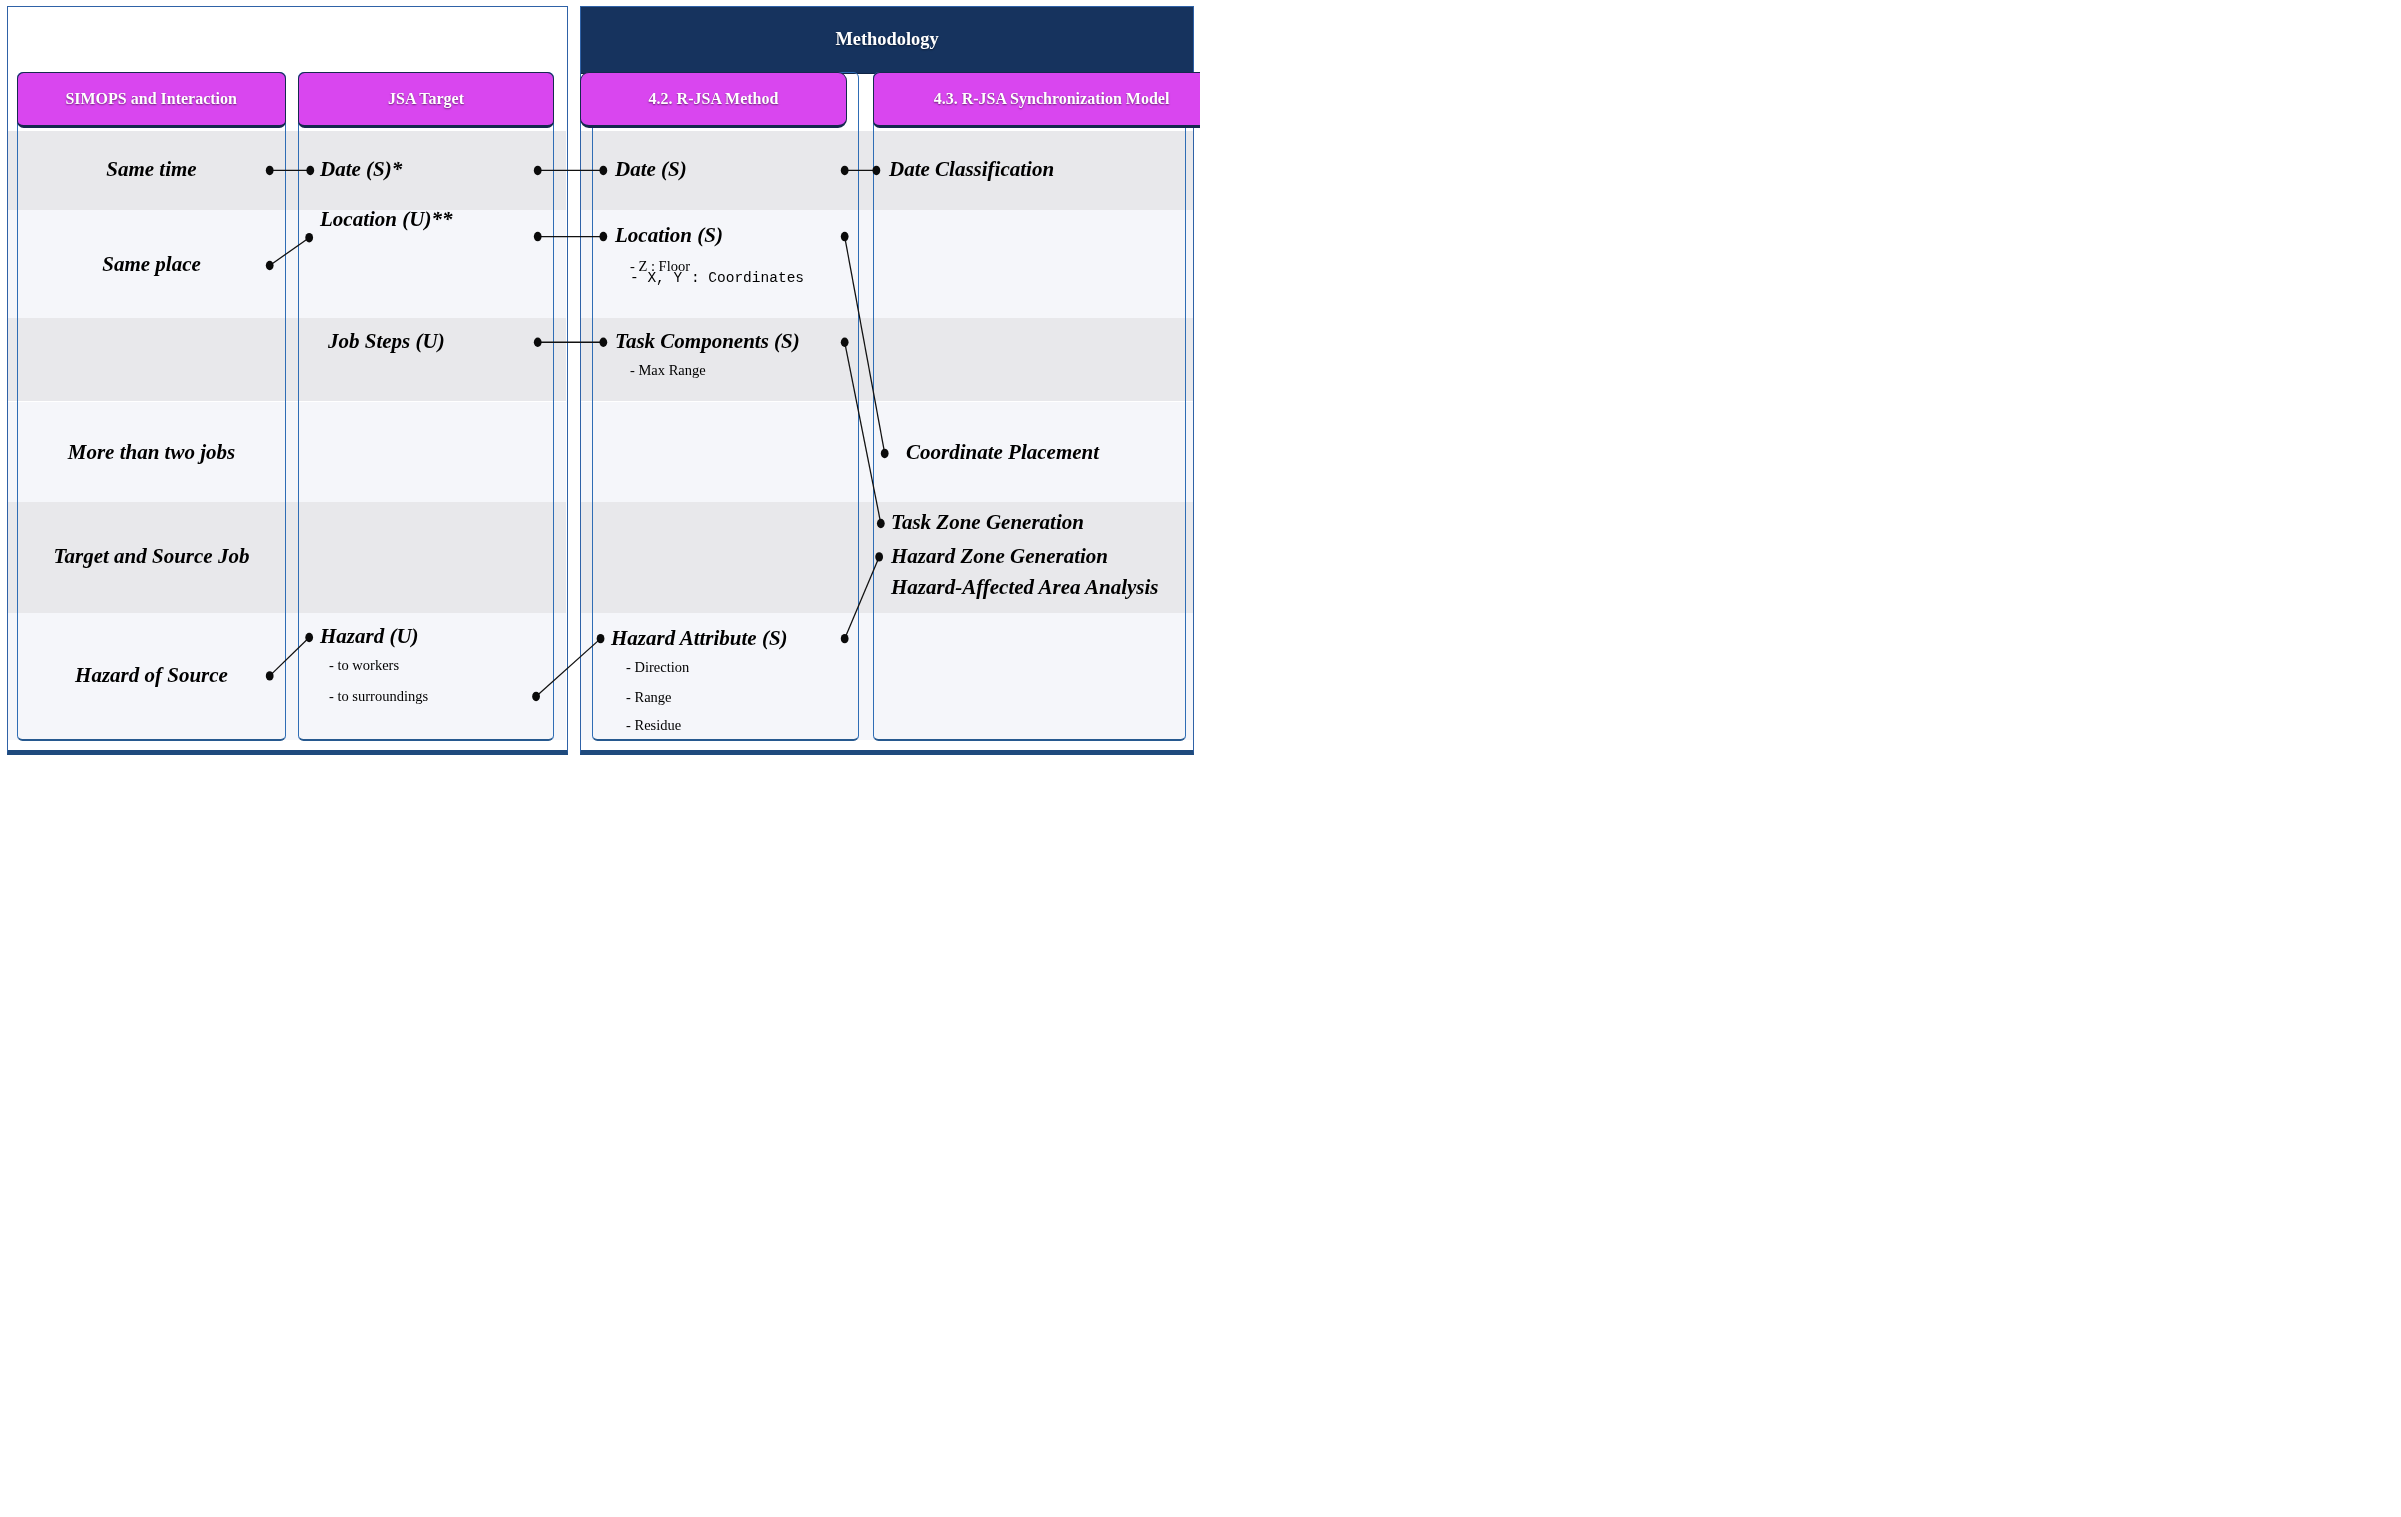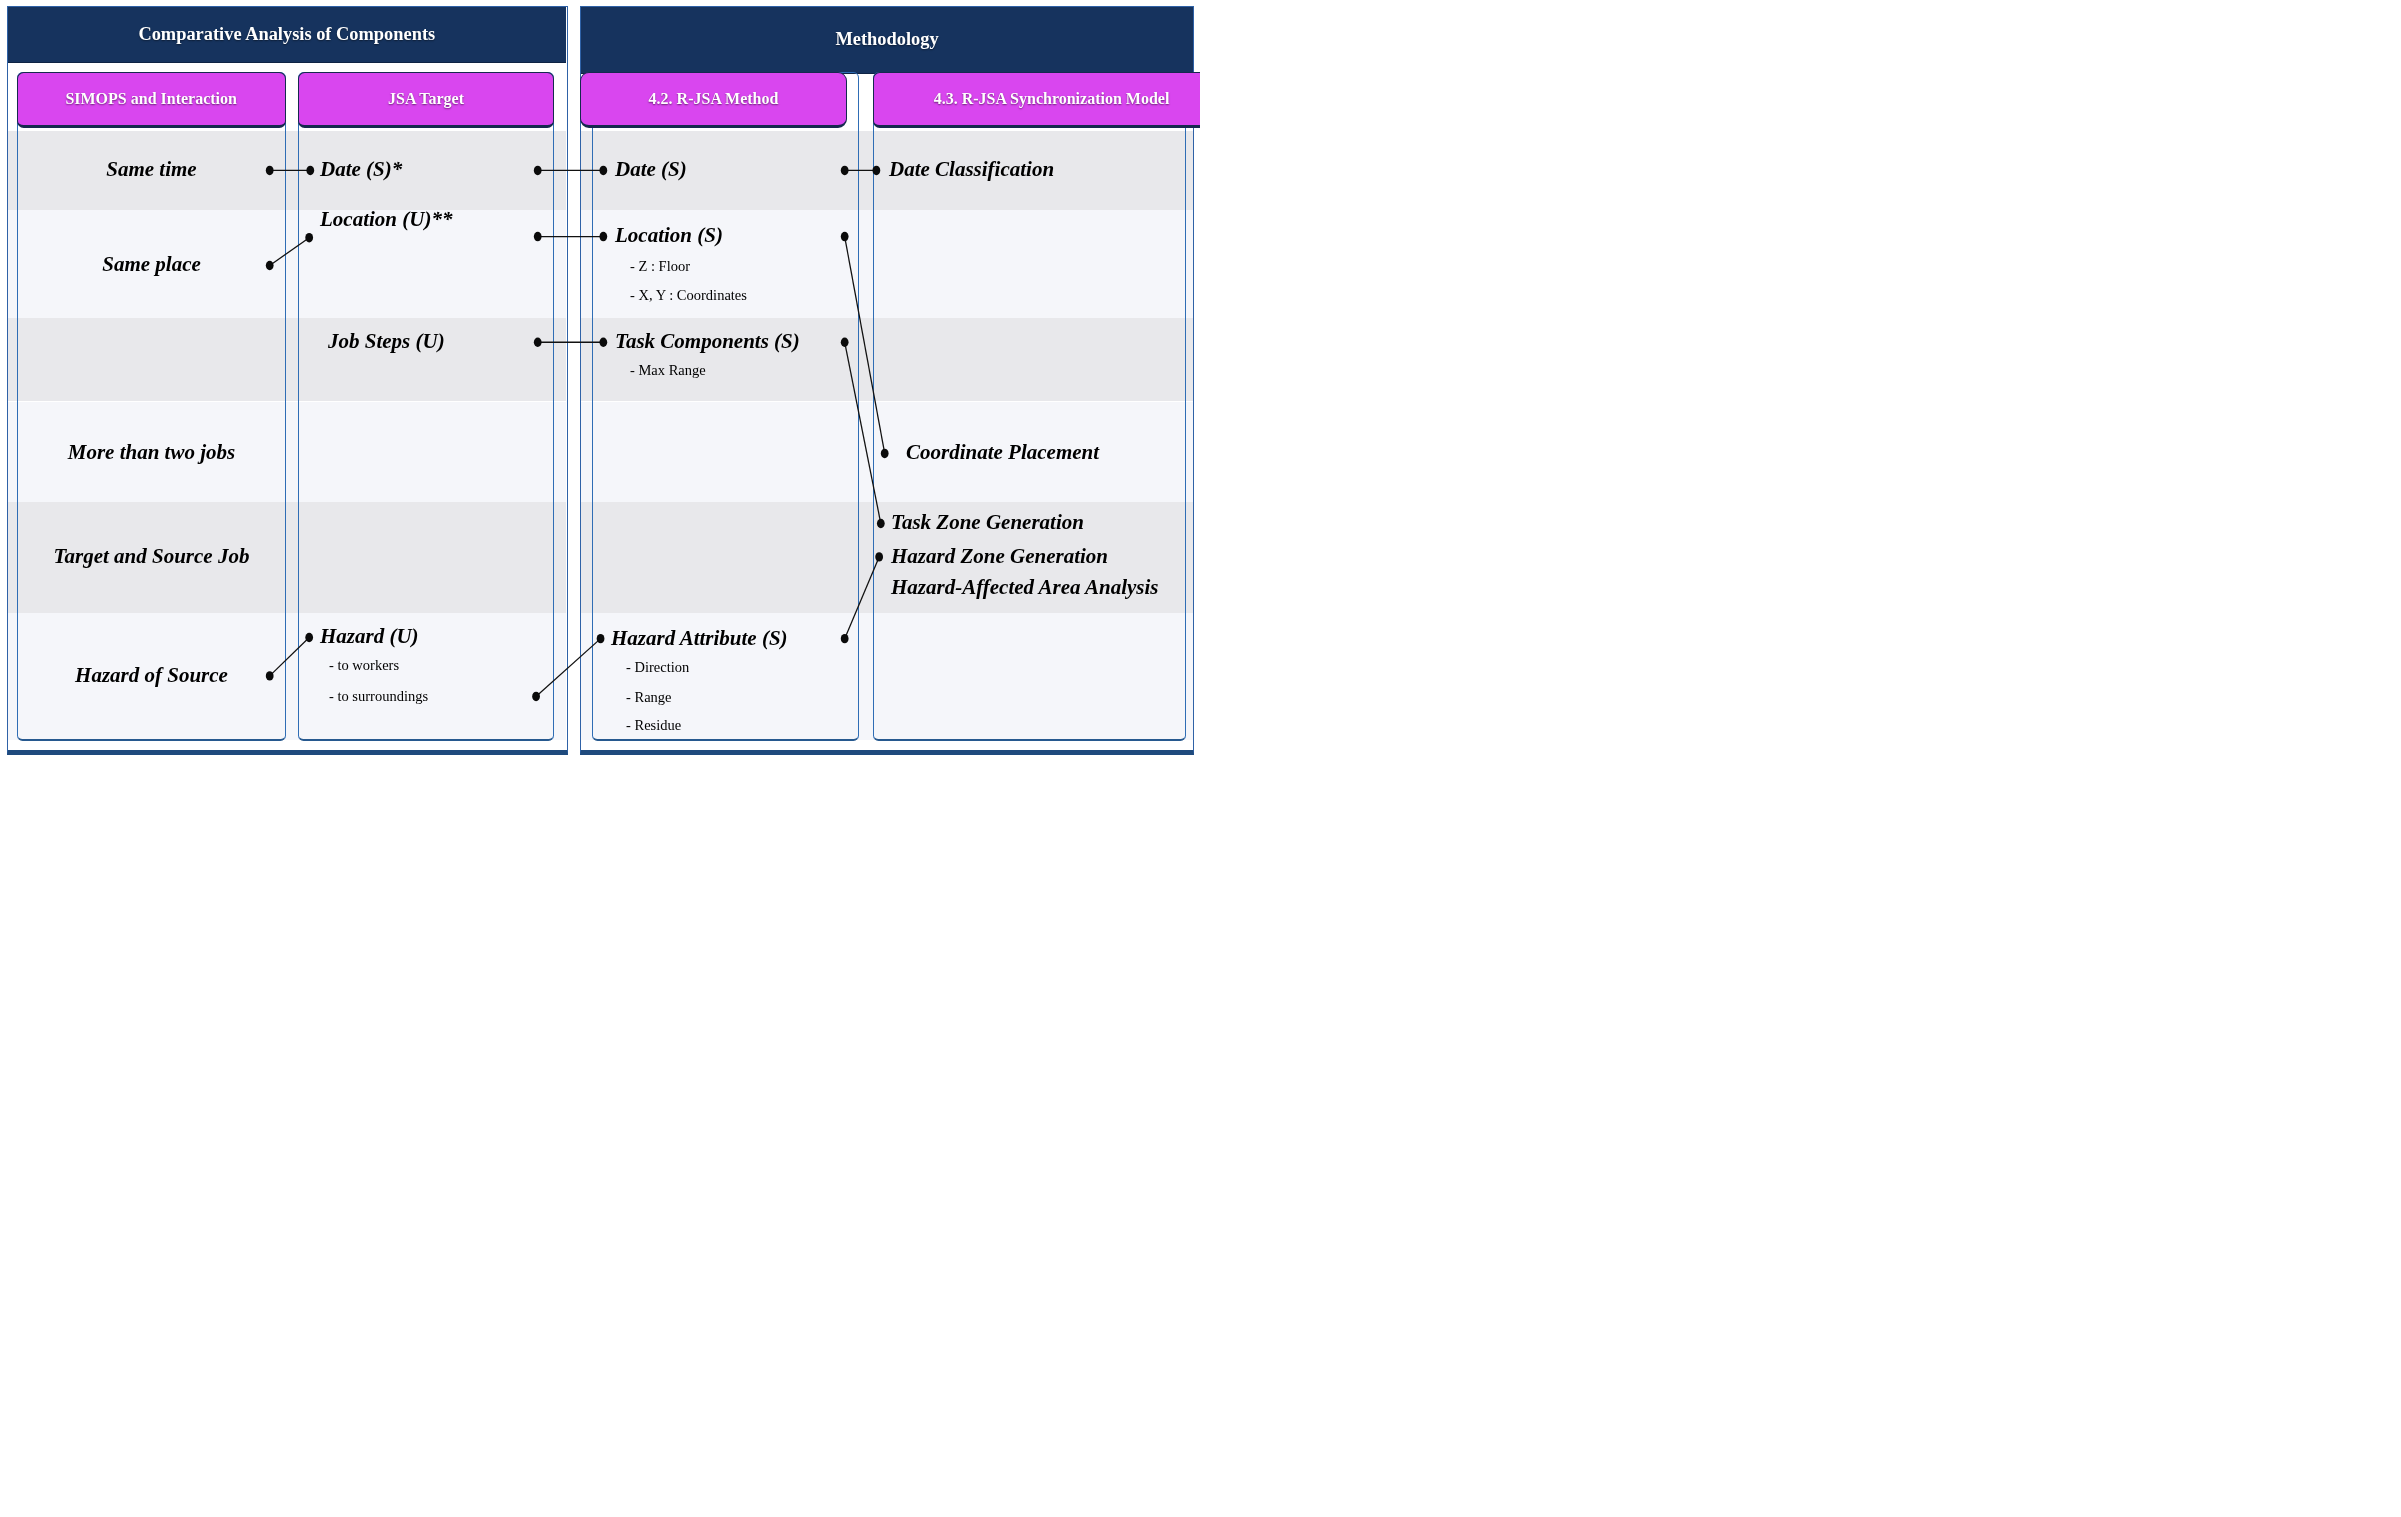--- a/index.html
+++ b/index.html
@@ -90,23 +90,20 @@
   <div class="band gray  abs" style="left:581px; top:131px;  width:612px; height:80px;"></div>
   <div class="band light abs" style="left:581px; top:210px;  width:612px; height:108px;"></div>
   <div class="band gray  abs" style="left:581px; top:318px;  width:612px; height:83px;"></div>
   <div class="band light abs" style="left:581px; top:402px;  width:612px; height:100px;"></div>
   <div class="band gray  abs" style="left:581px; top:502px;  width:612px; height:111px;"></div>
   <div class="band light abs" style="left:581px; top:613px; width:612px; height:127px;"></div>
 
   <div class="frame" style="left:6.7px;  top:5.6px; width:561px; height:749px;"></div>
   <div class="frame" style="left:580px; top:5.6px; width:614px; height:749px;"></div>
 
-  <div class="sec-header" style="left:7.8px;  top:6.7px; width:558px; height:56px;">
-    <span>Comparative Analysis of Components</span>
-  </div>
   <div class="sec-header" style="left:581px; top:6.7px; width:612px; height:67px;">
     <span>Methodology</span>
   </div>
 
   <div class="col-box" style="left:16.7px;   top:72px; width:269px; height:669px;"></div>
   <div class="col-box" style="left:298px;  top:72px; width:256px; height:669px;"></div>
   <div class="col-box" style="left:592px; top:72px; width:267px; height:669px;"></div>
   <div class="col-box" style="left:873px; top:72px; width:313px; height:669px;"></div>
 
   <div class="col-header" style="left:16.7px;   top:72px; width:269px; height:56px;">
@@ -131,21 +128,21 @@
   <div class="label" style="left:320px; top:170px;">Date (S)*</div>
   <div class="label" style="left:320px; top:220px;">Location (U)**</div>
   <div class="label" style="left:328px; top:342px;">Job Steps (U)</div>
   <div class="label" style="left:320px; top:637px;">Hazard (U)</div>
   <div class="sub" style="left:329px; top:666px;">- to workers</div>
   <div class="sub" style="left:329px; top:697px;">- to surroundings</div>
 
   <div class="label" style="left:615px; top:170px;">Date (S)</div>
   <div class="label" style="left:615px; top:236px;">Location (S)</div>
   <div class="sub" style="left:630px; top:267px;">- Z : Floor</div>
-  <div class="sub" style="left:630px; top:296px;">- X, Y : Coordinates</div>
+  <div class="sub" style="left:630px; top:279px;font-family:Liberation Mono, monospace;">- X, Y : Coordinates</div>
   <div class="label" style="left:615px; top:342px;">Task Components (S)</div>
   <div class="sub" style="left:630px; top:371px;">- Max Range</div>
   <div class="label" style="left:611px; top:639px;">Hazard Attribute (S)</div>
   <div class="sub" style="left:626px; top:668px;">- Direction</div>
   <div class="sub" style="left:626px; top:698px;">- Range</div>
   <div class="sub" style="left:626px; top:726px;">- Residue</div>
 
   <div class="label" style="left:889px; top:170px;">Date Classification</div>
   <div class="label" style="left:906px; top:453px;">Coordinate Placement</div>
   <div class="label" style="left:891px; top:523px;">Task Zone Generation</div>

